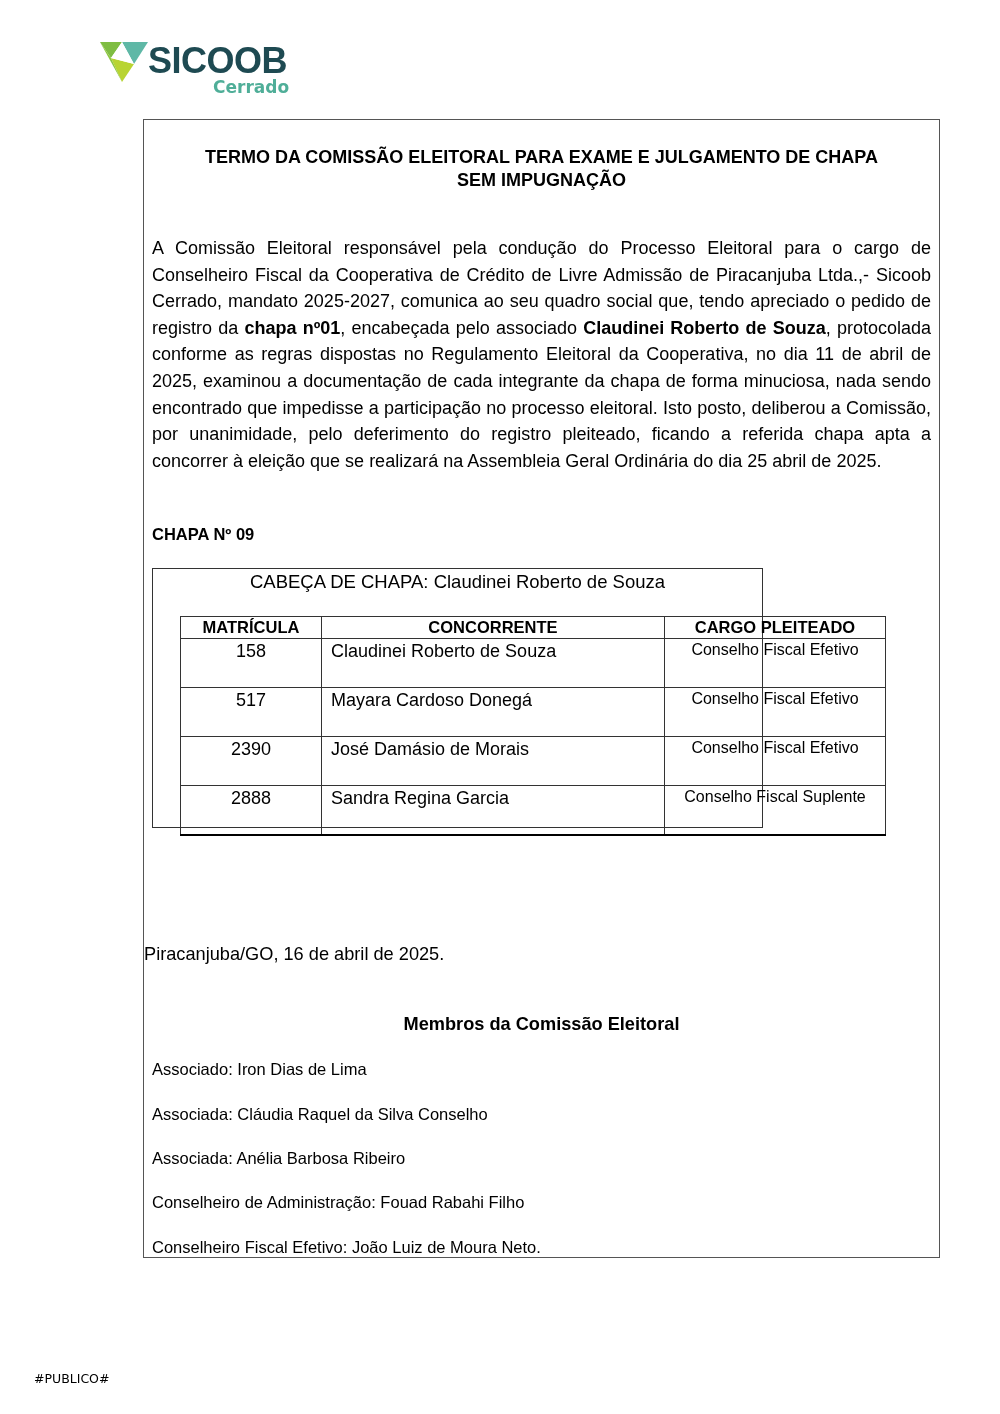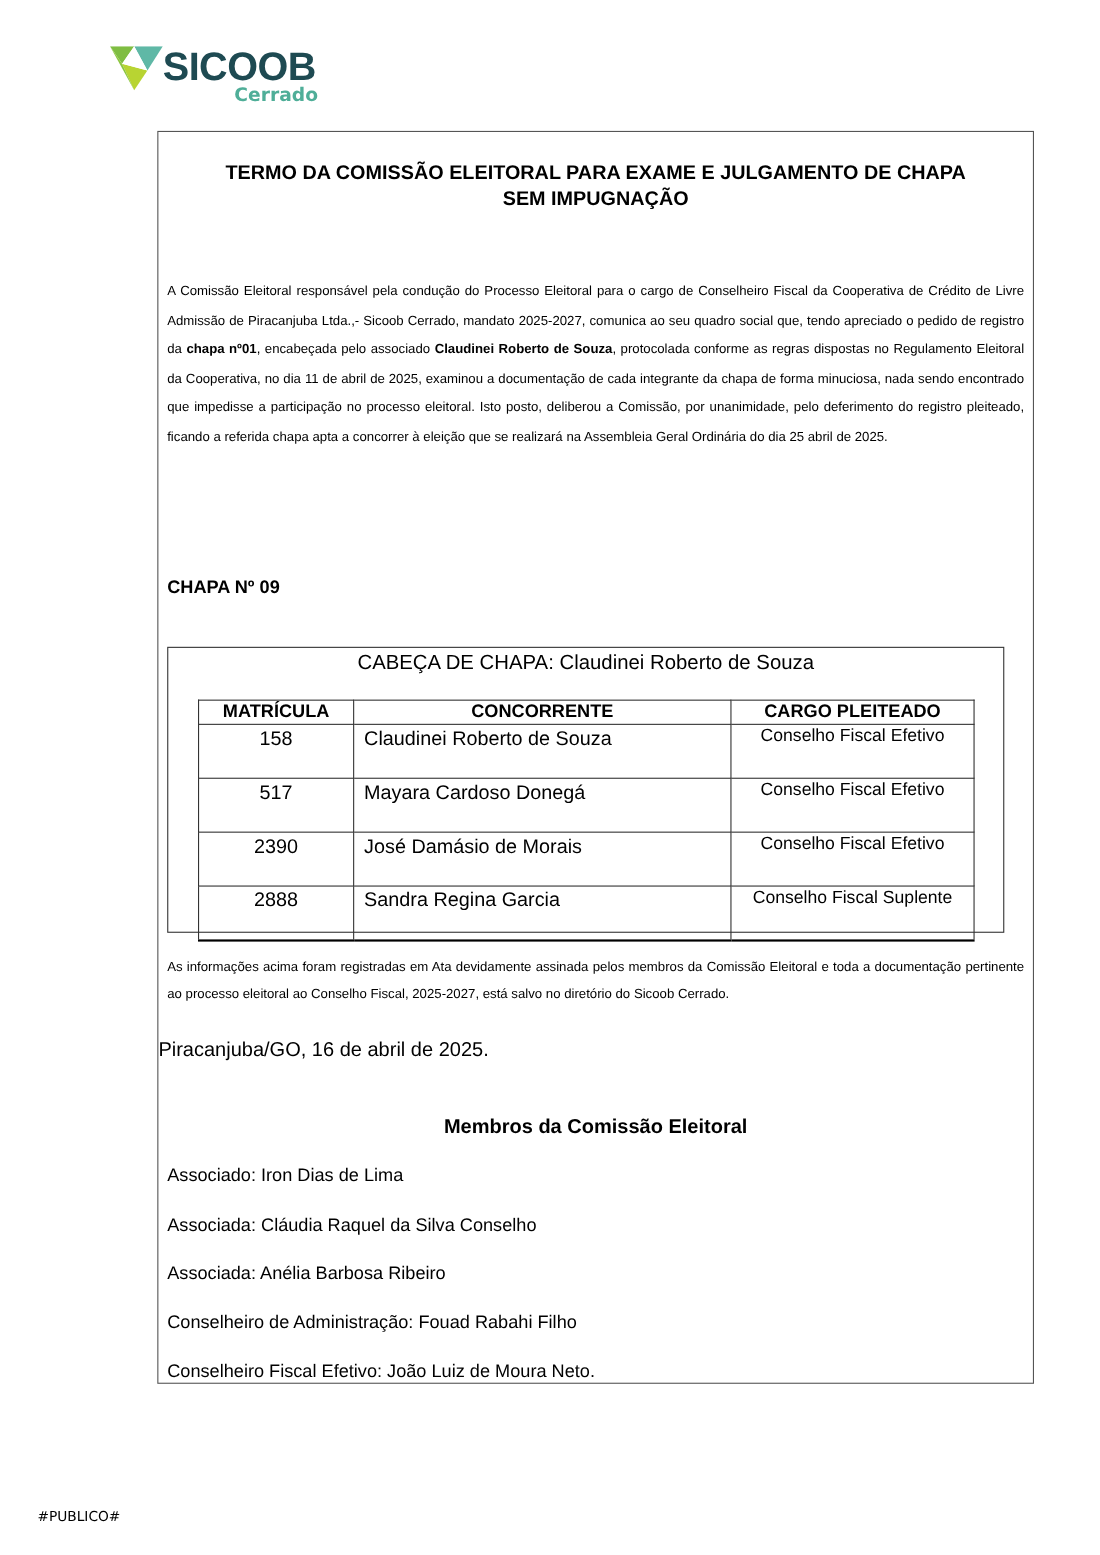--- a/index.html
+++ b/index.html
@@ -12,27 +12,27 @@
                  font-weight: bold; font-size: 36px; color: #1e4a52; letter-spacing: -0.5px; line-height: 42px; }
     .logo-sub { position: absolute; left: 113px; top: 37px; font-family: "DejaVu Sans", sans-serif;
                 font-weight: bold; font-size: 17px; color: #4fae98; line-height: 20px; }
 
     .frame { position: absolute; left: 143px; top: 119px; width: 797px; height: 1139px;
              border: 1px solid #555; box-sizing: border-box; }
 
     .title { position: absolute; left: 0; right: 0; top: 26px; text-align: center;
              font-weight: bold; font-size: 18px; line-height: 23px; }
 
-    .para { position: absolute; left: 8px; width: 779px; font-size: 12px; line-height: 26.6px;
-            text-align: justify; margin-top: 16px; }
+    .para { position: absolute; left: 8px; width: 779px; font-size: 18px; line-height: 26.6px;
+            text-align: justify; }
     .para b { font-weight: bold; }
     #p1 { top: 115px; }
     .chapa-label { position: absolute; left: 8px; top: 405px; font-weight: bold; font-size: 16.5px; }
 
-    .outer-box { position: absolute; left: 8px; top: 468px; width: 761px; height: 260px;
+    .outer-box { position: absolute; left: 8px; top: 448px; width: 611px; height: 260px;
                  border: 1px solid #333; box-sizing: border-box; }
     .cabeca { position: absolute; left: 0; right: 0; top: 2px; text-align: center; font-size: 18.5px; }
 
     table.members { position: absolute; left: 27px; top: 47px; width: 706px; border-collapse: collapse; }
     table.members th { border: 1px solid #333; font-size: 16.5px; font-weight: bold; height: 21px; padding: 0; line-height: 21px; }
     table.members td { border: 1px solid #333; vertical-align: top; height: 46px; padding: 0; }
     table.members tr:last-child td { border-bottom: 2px solid #000; }
     .c-mat { width: 140px; text-align: center; font-size: 18px; padding-top: 2px !important; }
     .c-nome { width: 333px; font-size: 18px; padding-left: 9px !important; padding-top: 2px !important; }
     .c-cargo { text-align: center; font-size: 16px; padding-top: 2px !important; }
@@ -99,21 +99,20 @@
         </tr>
         <tr>
           <td class="c-mat">2888</td>
           <td class="c-nome">Sandra Regina Garcia</td>
           <td class="c-cargo">Conselho Fiscal Suplente</td>
         </tr>
       </tbody>
     </table>
   </div>
 
-  <div class="para" id="p2">As informações acima foram registradas em Ata devidamente assinada pelos membros da Comissão Eleitoral e toda a documentação pertinente ao processo eleitoral ao Conselho Fiscal, 2025-2027, está salvo no diretório do Sicoob Cerrado.</div>
 
   <div class="local-data">Piracanjuba/GO, 16 de abril de 2025.</div>
 
   <div class="membros-title">Membros da Comissão Eleitoral</div>
 
   <div class="member-line" style="top:940px;">Associado: Iron Dias de Lima</div>
   <div class="member-line" style="top:985px;">Associada: Cláudia Raquel da Silva Conselho</div>
   <div class="member-line" style="top:1029px;">Associada: Anélia Barbosa Ribeiro</div>
   <div class="member-line" style="top:1073px;">Conselheiro de Administração: Fouad Rabahi Filho</div>
   <div class="member-line" style="top:1118px;">Conselheiro Fiscal Efetivo: João Luiz de Moura Neto.</div>

